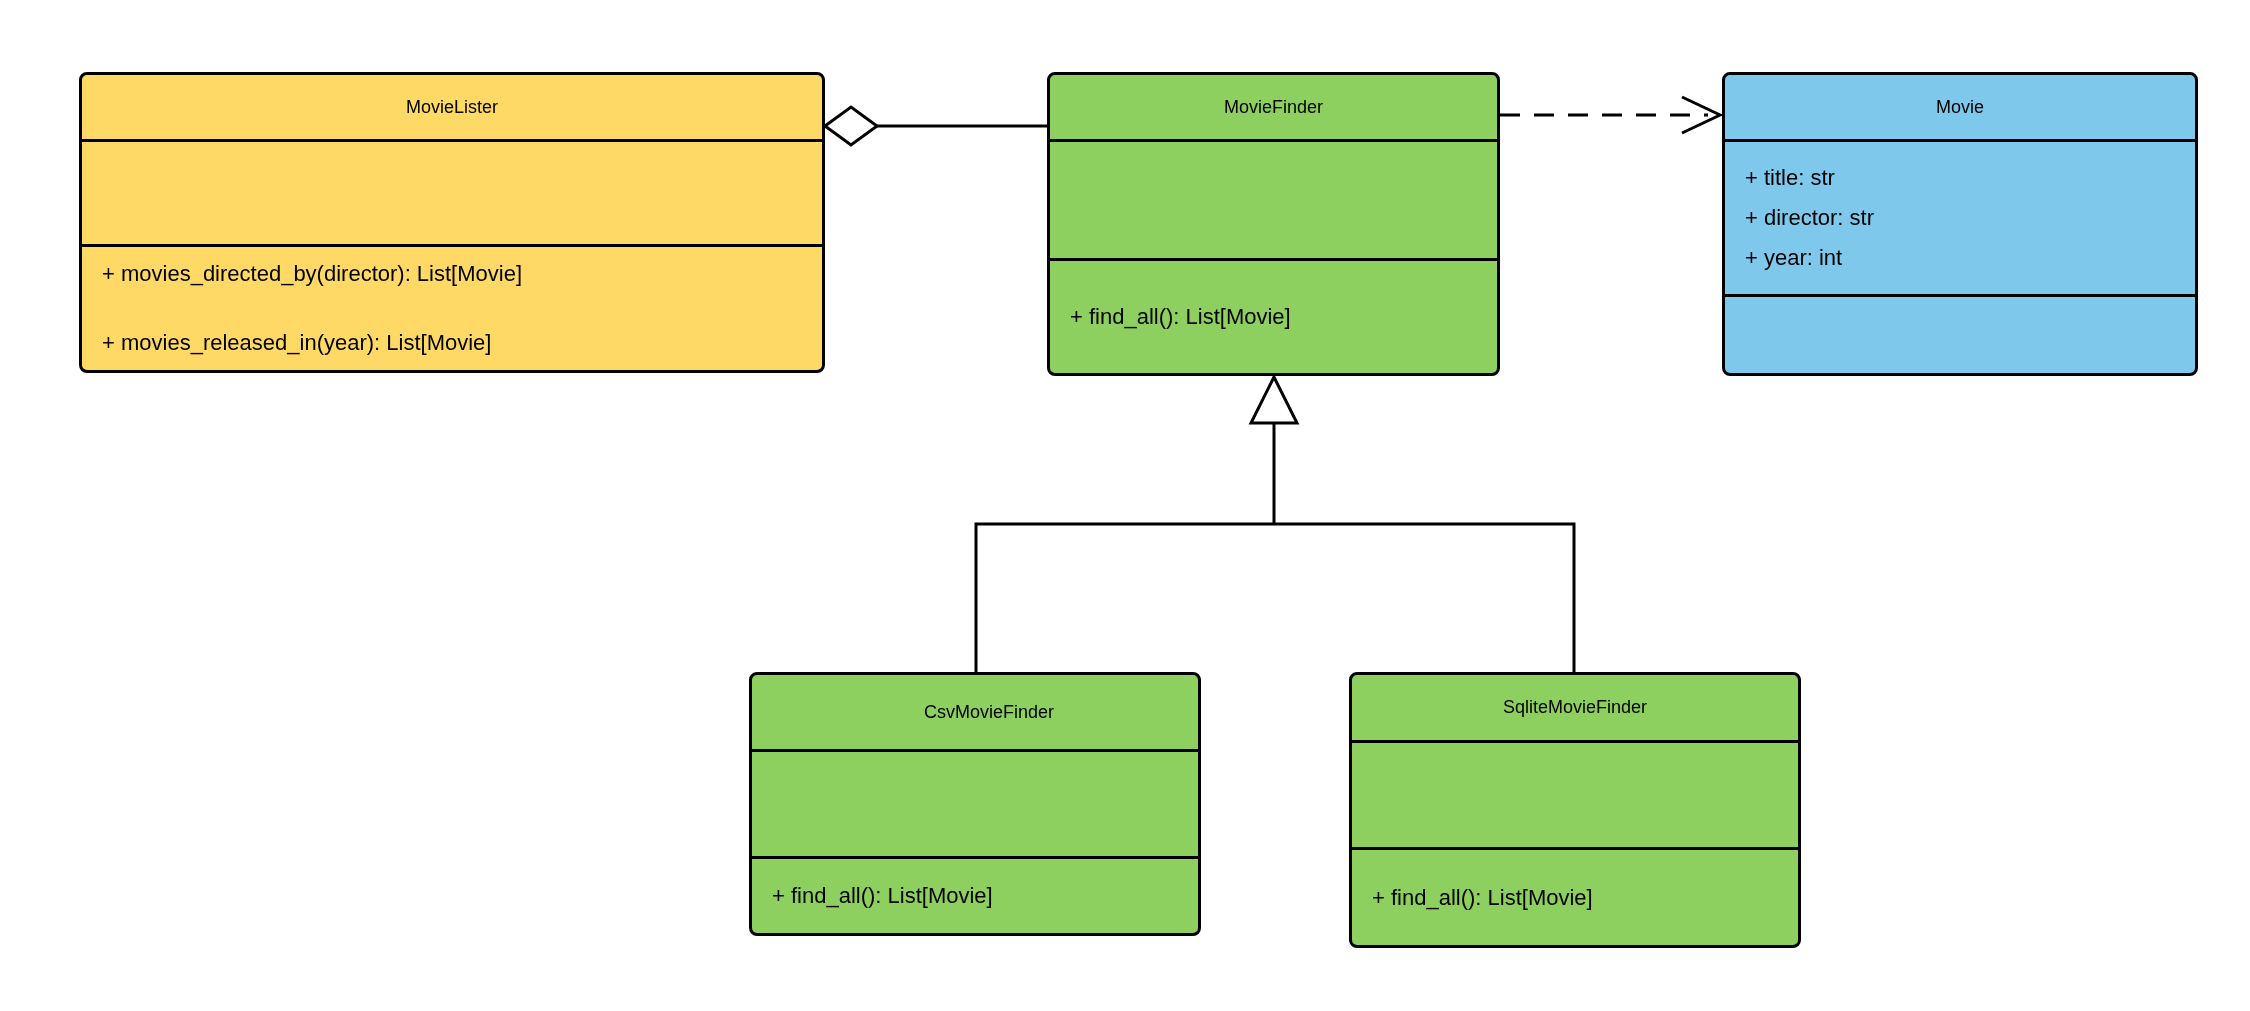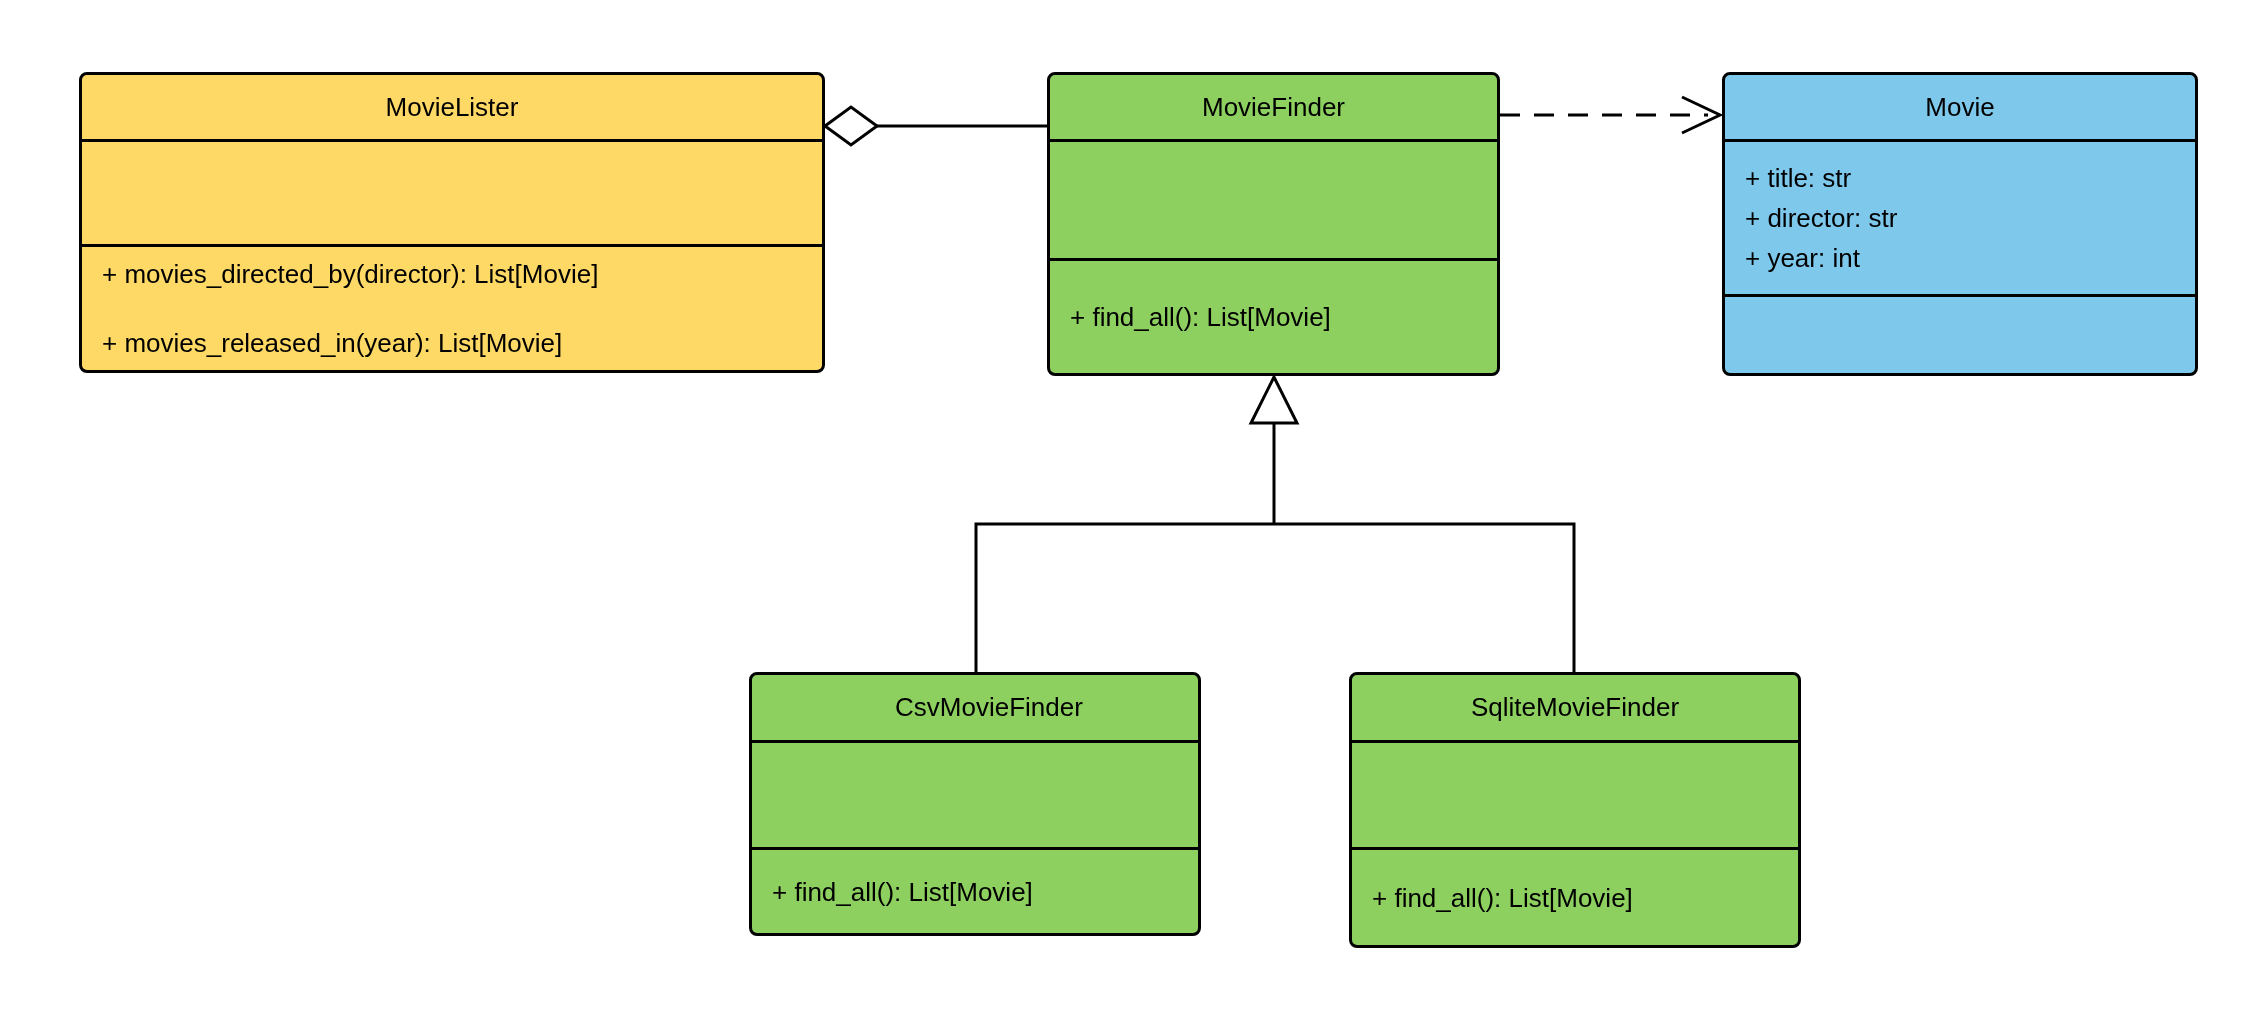--- a/index.html
+++ b/index.html
@@ -29,59 +29,59 @@
     overflow: hidden;
   }
   .fill-yellow { background: #FFD966; }
   .fill-green  { background: #8DD05F; }
   .fill-blue   { background: #7EC8EC; }
 
   .uml-title {
     display: flex;
     align-items: center;
     justify-content: center;
-    font-size: 26px;
+    font-size: 18px;
     flex: 0 0 auto;
   }
   .uml-attrs, .uml-methods {
     border-top: 3px solid #000;
   }
   .uml-attrs {
     flex: 0 0 auto;
     padding: 16px 20px 0 20px;
   }
   .uml-methods {
     flex: 1 1 auto;
     display: flex;
     flex-direction: column;
     justify-content: center;
     padding: 0 20px;
     gap: 29px;
   }
   .member {
-    font-size: 26px;
+    font-size: 22px;
     line-height: 40px;
     white-space: nowrap;
   }
 
   
   .c0 { left: 79px;   top: 72px;  width: 746px; height: 301px; }
   .c0 .uml-title { height: 64px; }
   .c0 .uml-attrs { height: 105px; }
 
   .c1 { left: 1047px; top: 72px;  width: 453px; height: 304px; }
   .c1 .uml-title { height: 64px; }
   .c1 .uml-attrs { height: 119px; }
 
   .c2 { left: 1722px; top: 72px;  width: 476px; height: 304px; }
   .c2 .uml-title { height: 64px; }
   .c2 .uml-attrs { height: 155px; }
 
   .c3 { left: 749px;  top: 672px; width: 452px; height: 264px; }
-  .c3 .uml-title { height: 65px; padding-left: 28px; }
+  .c3 .uml-title { height: 74px; padding-left: 28px; }
   .c3 .uml-attrs { height: 107px; }
 
   .c4 { left: 1349px; top: 672px; width: 452px; height: 276px; }
   .c4 .uml-title { height: 65px; }
   .c4 .uml-attrs { height: 107px; }
 
   .edge { stroke: #000; stroke-width: 3; fill: none; }
   .edge-dashed { stroke-dasharray: 20 14; }
   .hollow { fill: #ffffff; stroke: #000; stroke-width: 3; }
 </style>

